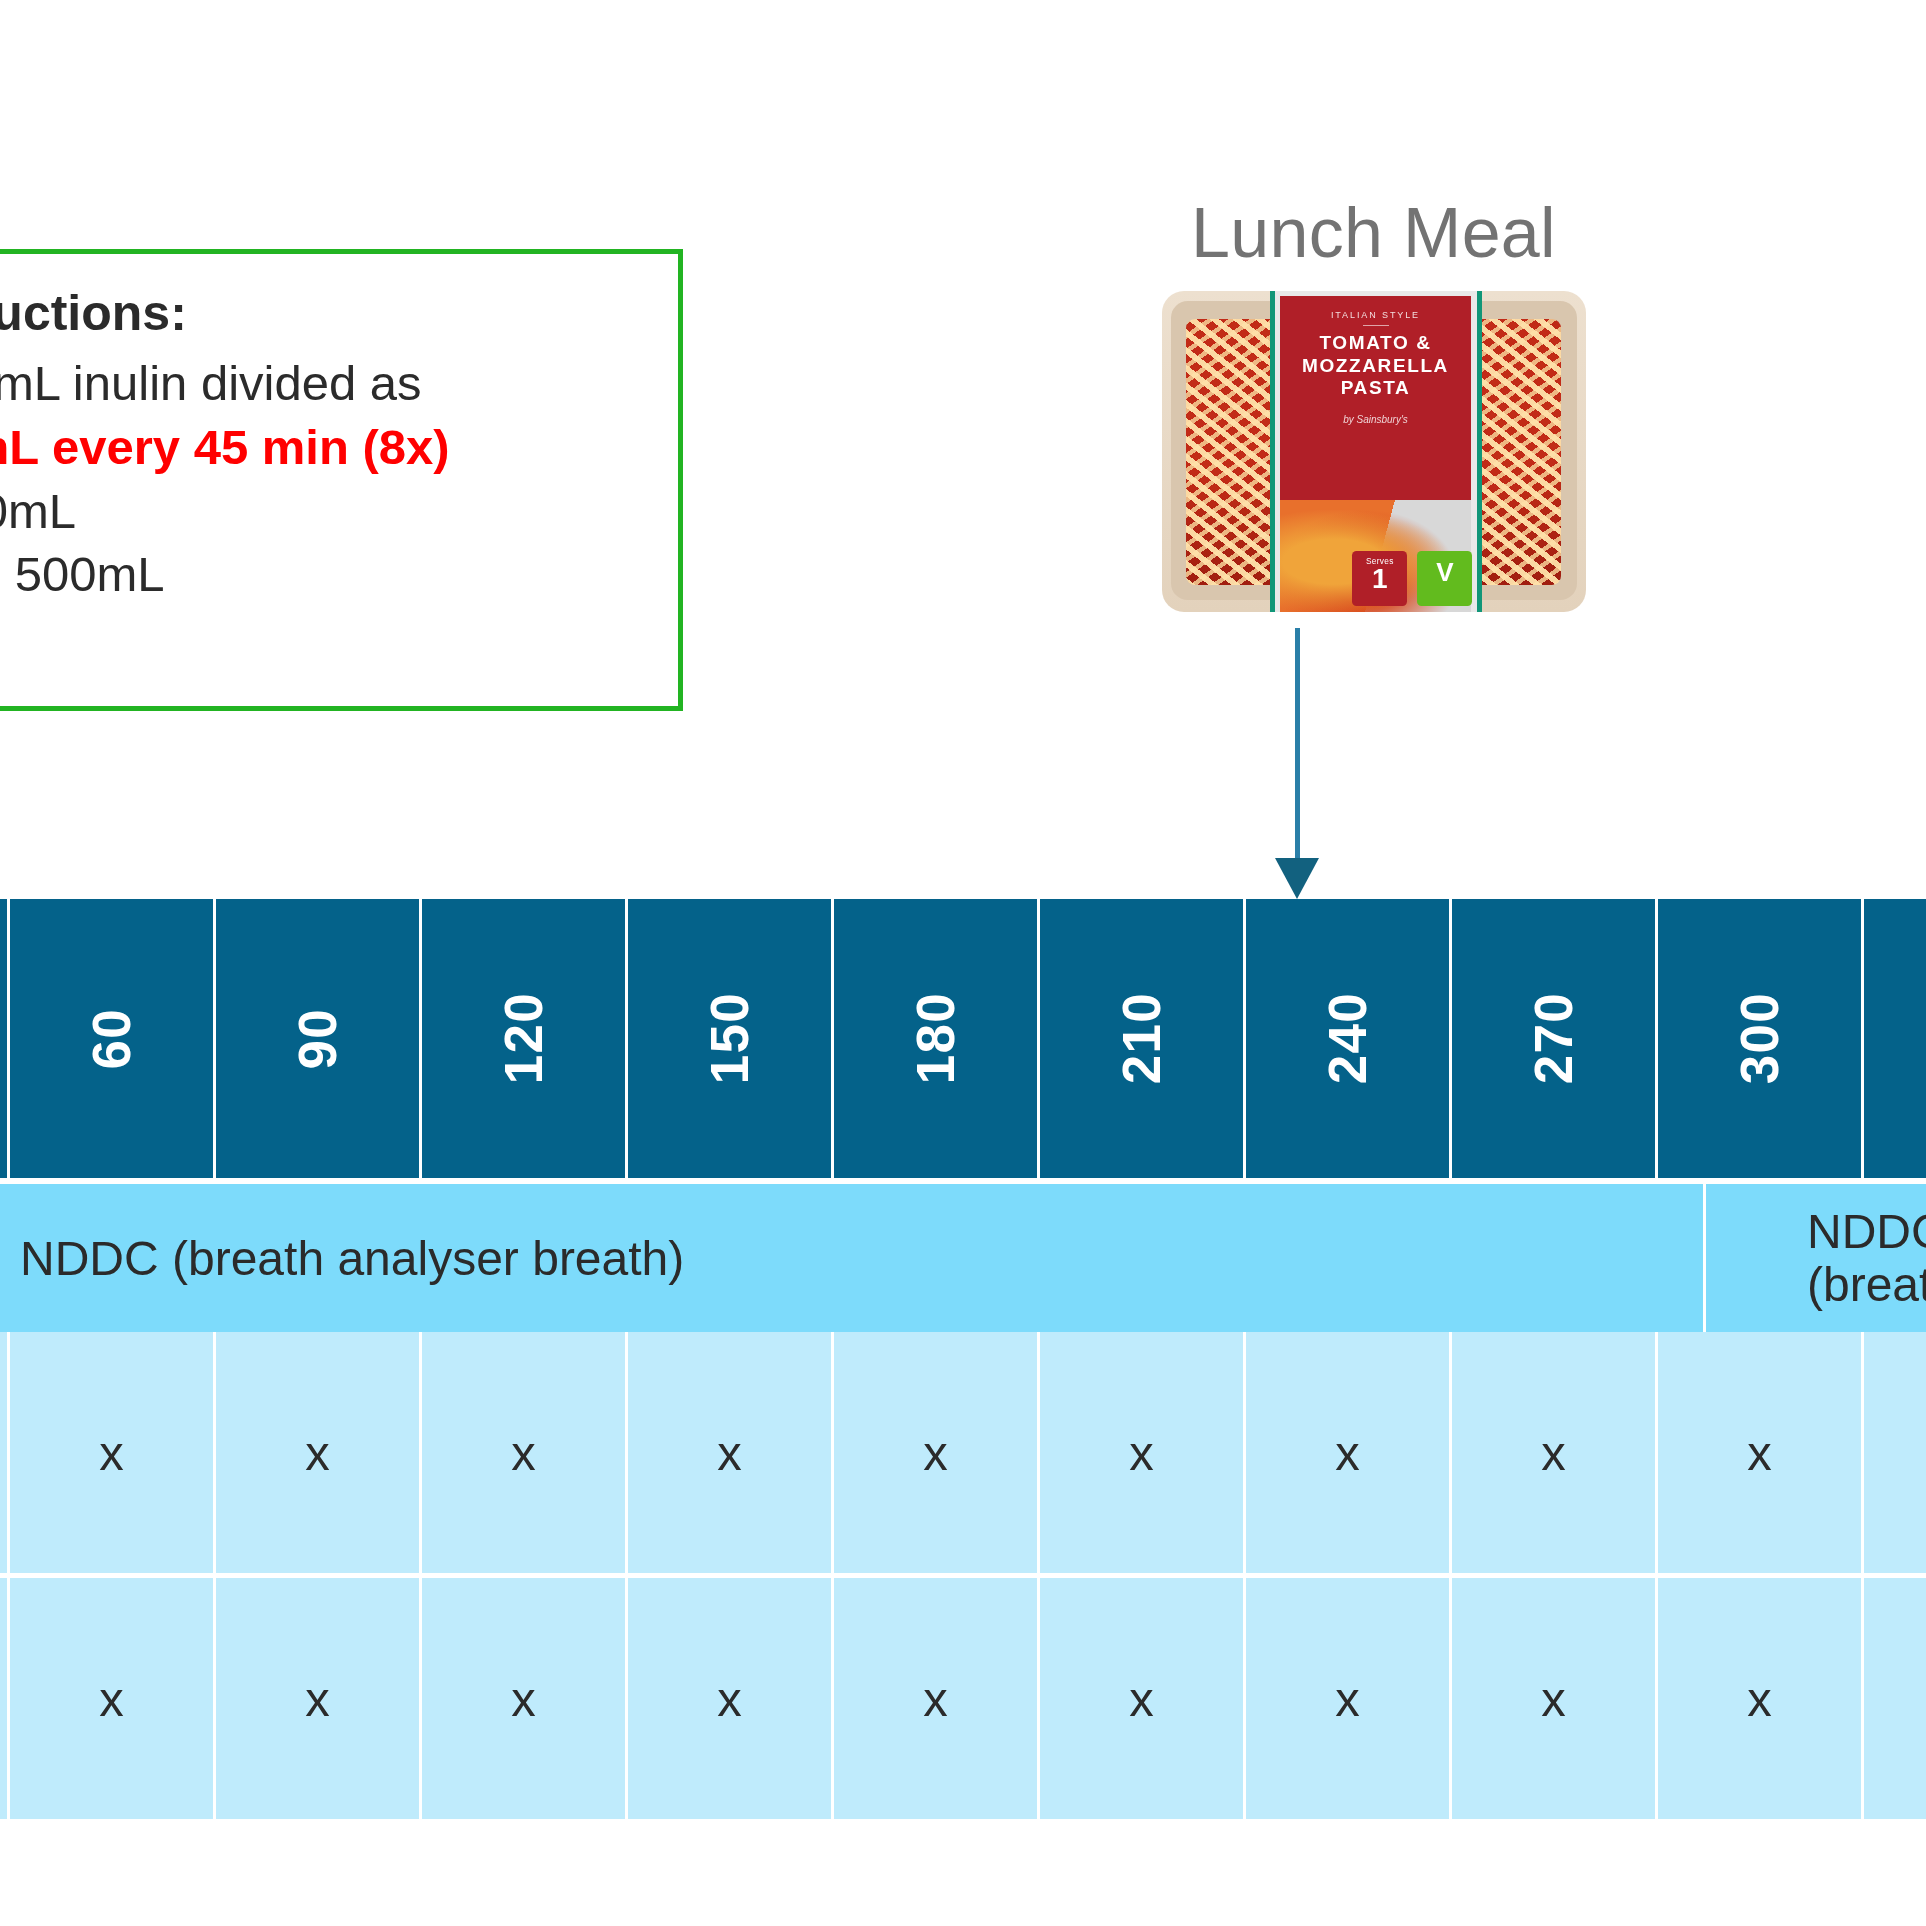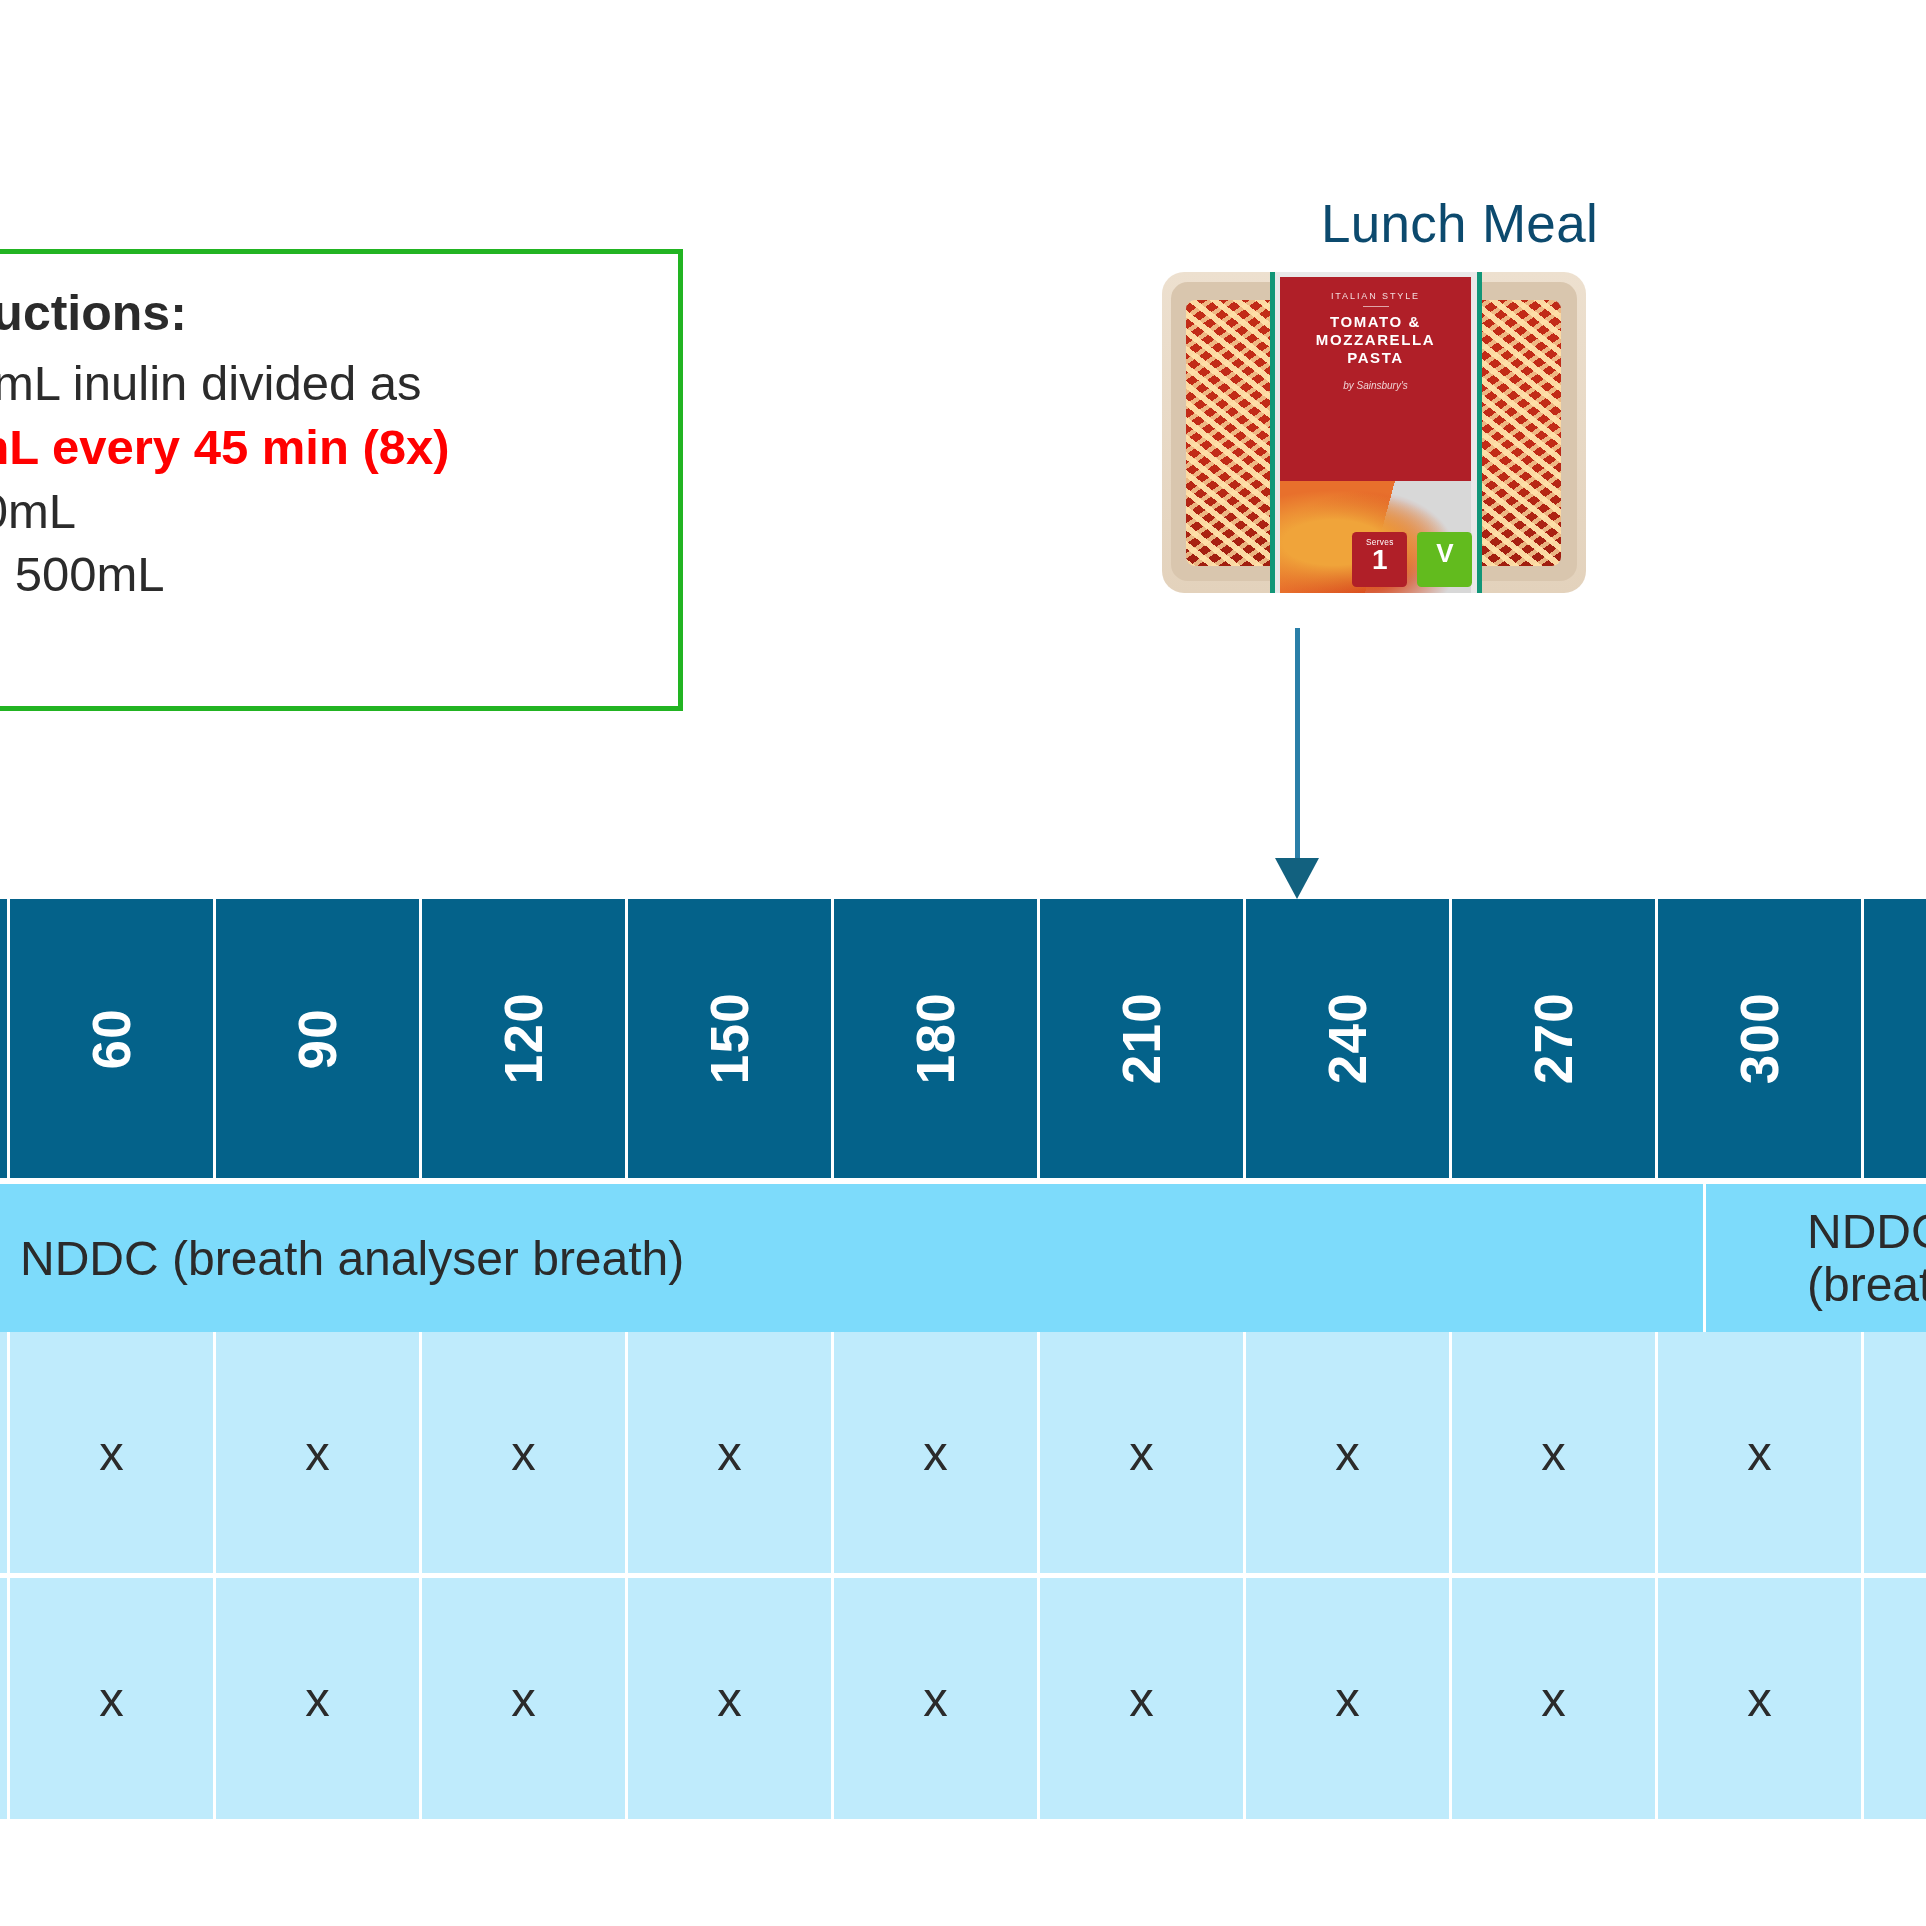--- a/index.html
+++ b/index.html
@@ -20,21 +20,21 @@
     border: 5.8px solid #22b422;
     padding: 27px 26px 0 33px;
   }
   .instr-line { color: #2b2b2b; font-size: 49px; line-height: 1.30; white-space: nowrap; }
   .instr-line.title { font-weight: bold; font-size: 50px; margin-bottom: 6.4px; }
   .instr-line.red { color: #ff0000; font-weight: bold; }
 
   
   .meal-wrap { position: absolute; left: 1149px; top: 193px; width: 449px; }
   .meal-caption {
-    text-align: right; font-size: 53px; color: #0c4a6e;
+    text-align: center; font-size: 70px; color: #737373;
     letter-spacing: 0.3px; margin-bottom: 18px;
   }
   .meal-img {
     position: relative; width: 424px; height: 321px; margin: 0 auto;
     border-radius: 22px; overflow: hidden;
     background: linear-gradient(#ede0cf, #e3d2bc);
   }
   
   .tray {
     position: absolute; inset: 10.3px 9px 11.6px 9px;
@@ -58,21 +58,21 @@
     background: #e9e9e9;
     border-left: 5.8px solid #119678; border-right: 5.8px solid #119678; padding-left: 17px;
   }
   .sleeve-top {
     position: absolute; left: 5.8px; right: 5.8px; top: 5.1px; height: 204px;
     background: #b01f28;
     color: #fff; text-align: center; padding-top: 14px;
   }
   .sl-italian { font-size: 9px; letter-spacing: 1.9px; opacity: .85; }
   .sl-rule { width: 26px; height: 1.3px; background: rgba(255,255,255,.6); margin: 4.5px auto; }
-  .sl-name { font-size: 15px; font-weight: bold; letter-spacing: 1.6px; line-height: 1.18; margin-top: 6.4px; }
+  .sl-name { font-size: 19px; font-weight: bold; letter-spacing: 1.6px; line-height: 1.18; margin-top: 6.4px; }
   .sl-by { font-size: 10px; font-style: italic; opacity: .8; margin-top: 14px; }
   .sleeve-photo {
     position: absolute; left: 5.8px; right: 5.8px; top: 209px; bottom: 0;
     background:
       radial-gradient(ellipse at 28% 55%, #f0a43a 0 26%, rgba(240,164,58,0) 60%),
       radial-gradient(ellipse at 45% 70%, #d8491e 0 24%, rgba(216,73,30,0) 62%),
       linear-gradient(105deg, #e8702c 0 52%, #d8d8d8 52% 100%);
   }
   .badge {
     position: absolute; bottom: 6.4px; width: 55px; height: 55px;

